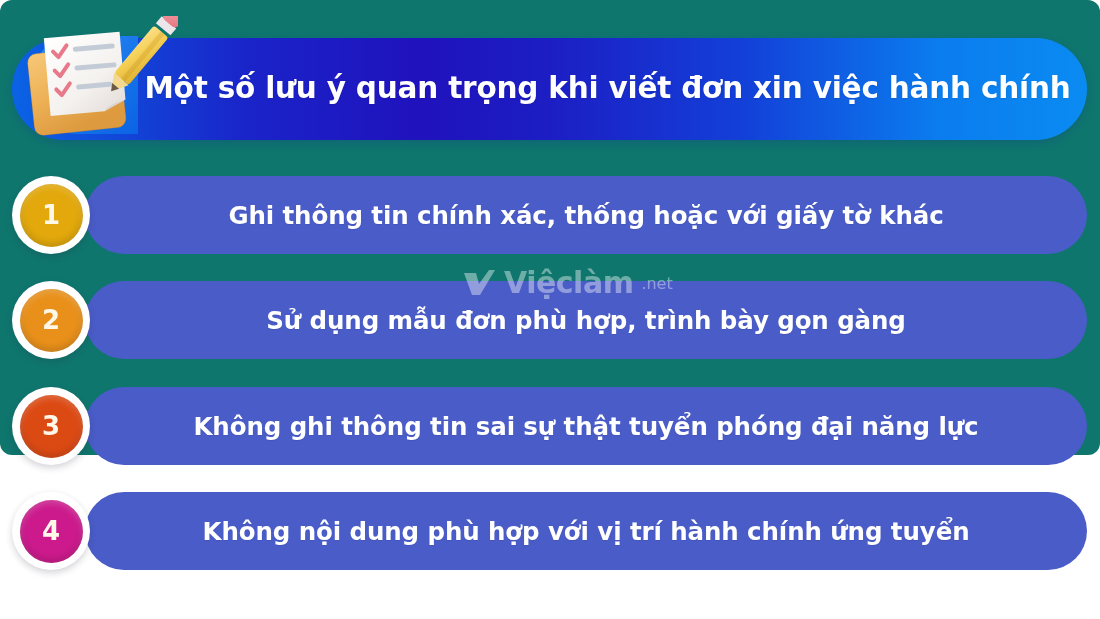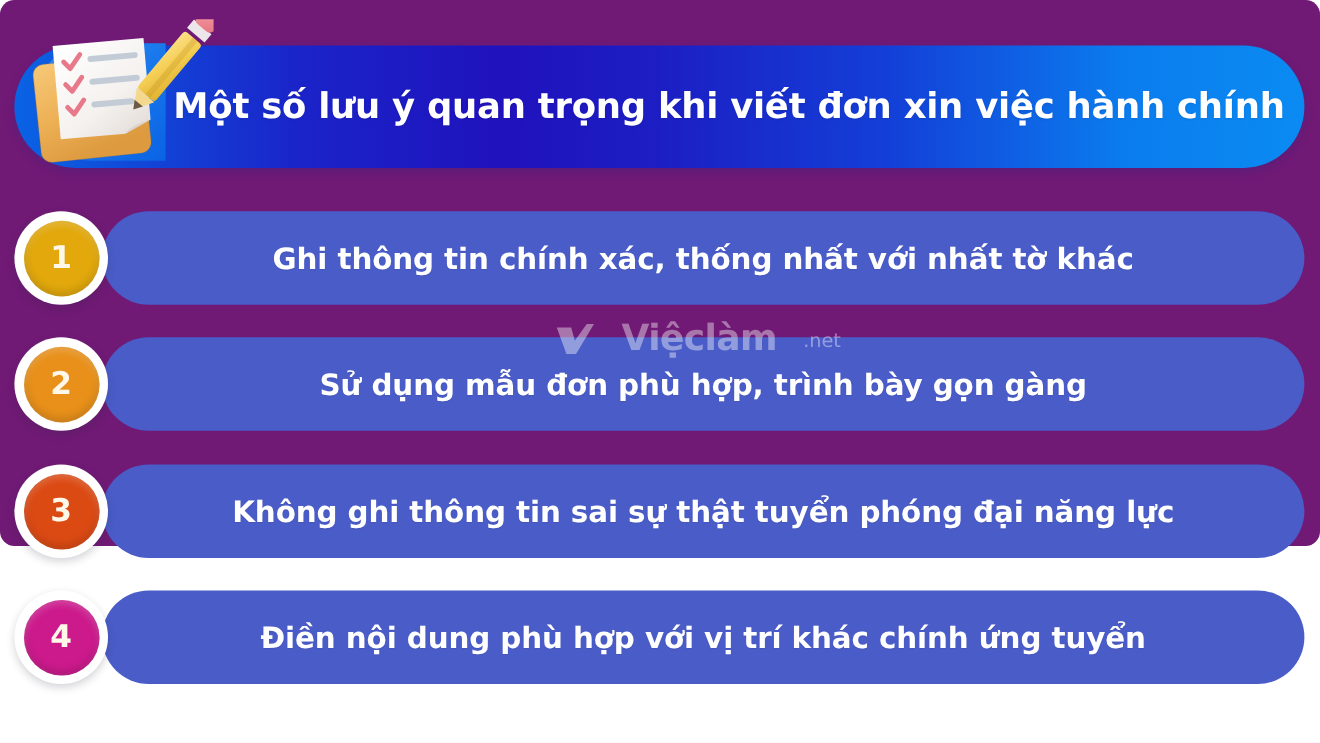--- a/index.html
+++ b/index.html
@@ -7,21 +7,21 @@
   html, body {
     width:1100px; height:619px;
     background:#ffffff;
     font-family:"DejaVu Sans", sans-serif;
     overflow:hidden;
   }
 
   #canvas {
     position:relative;
     width:1100px; height:455px;
-    background:#701a75;
+    background:#0f766e;
     border-radius:12px;
   }
 
   
   .header-wrap {
     position:absolute;
     left:12px; top:38px;
     width:1075px; height:102px;
   }
   .header-bar {
@@ -115,21 +115,21 @@
     box-shadow:inset 0 -3px 7px rgba(0,0,0,0.16),
                inset 0 3px 6px rgba(255,255,255,0.22);
   }
 
   
   .watermark {
     position:absolute;
     left:462px; top:268px;
     display:flex;
     align-items:center;
-    gap:22px;
+    gap:8px;
     opacity:0.40;
     z-index:2;
     pointer-events:none;
   }
   .wm-check { width:34px; height:30px; flex:0 0 auto; }
   .wm-text {
     font-size:30px;
     font-weight:bold;
     color:#ffffff;
     letter-spacing:-0.5px;
@@ -211,21 +211,21 @@
 
           <path d="M103 66 L122 66 L112.5 82 Z" fill="#f3d88e"></path>
           <path d="M108 75 L117 75 L112.5 82 Z" fill="#6b5a46"></path>
         </g>
       </svg>
     </div>
   </div>
 
   <div class="row" style="top:176px;">
     <div class="row-bar" style="background: rgb(74, 92, 200);"></div>
-    <div class="row-text">Ghi thông tin chính xác, thống nhất với nhất tờ khác</div>
+    <div class="row-text">Ghi thông tin chính xác, thống hoặc với giấy tờ khác</div>
     <div class="badge">
       <div class="badge-disc" style="background:#e2a80c;">1</div>
     </div>
   </div>
 
   <div class="row" style="top:281px;">
     <div class="row-bar" style="background: rgb(74, 92, 200);"></div>
     <div class="row-text">Sử dụng mẫu đơn phù hợp, trình bày gọn gàng</div>
     <div class="badge">
       <div class="badge-disc" style="background:#e8901a;">2</div>
@@ -235,21 +235,21 @@
   <div class="row" style="top:387px;">
     <div class="row-bar" style="background: rgb(74, 92, 200);"></div>
     <div class="row-text">Không ghi thông tin sai sự thật tuyển phóng đại năng lực</div>
     <div class="badge">
       <div class="badge-disc" style="background:#dc4a14;">3</div>
     </div>
   </div>
 
   <div class="row" style="top:492px;">
     <div class="row-bar" style="background: rgb(74, 92, 200);"></div>
-    <div class="row-text">Điền nội dung phù hợp với vị trí khác chính ứng tuyển</div>
+    <div class="row-text">Không nội dung phù hợp với vị trí hành chính ứng tuyển</div>
     <div class="badge">
       <div class="badge-disc" style="background:#cc1a8c;">4</div>
     </div>
   </div>
 
   <div class="watermark">
     <span class="wm-check">
       <svg viewBox="0 0 34 30" width="34" height="30">
         <path d="M2 5 L14 5 L17 16 L27 2 L33 2 L18 27 L10 27 Z" fill="#ffffff"></path>
       </svg>

